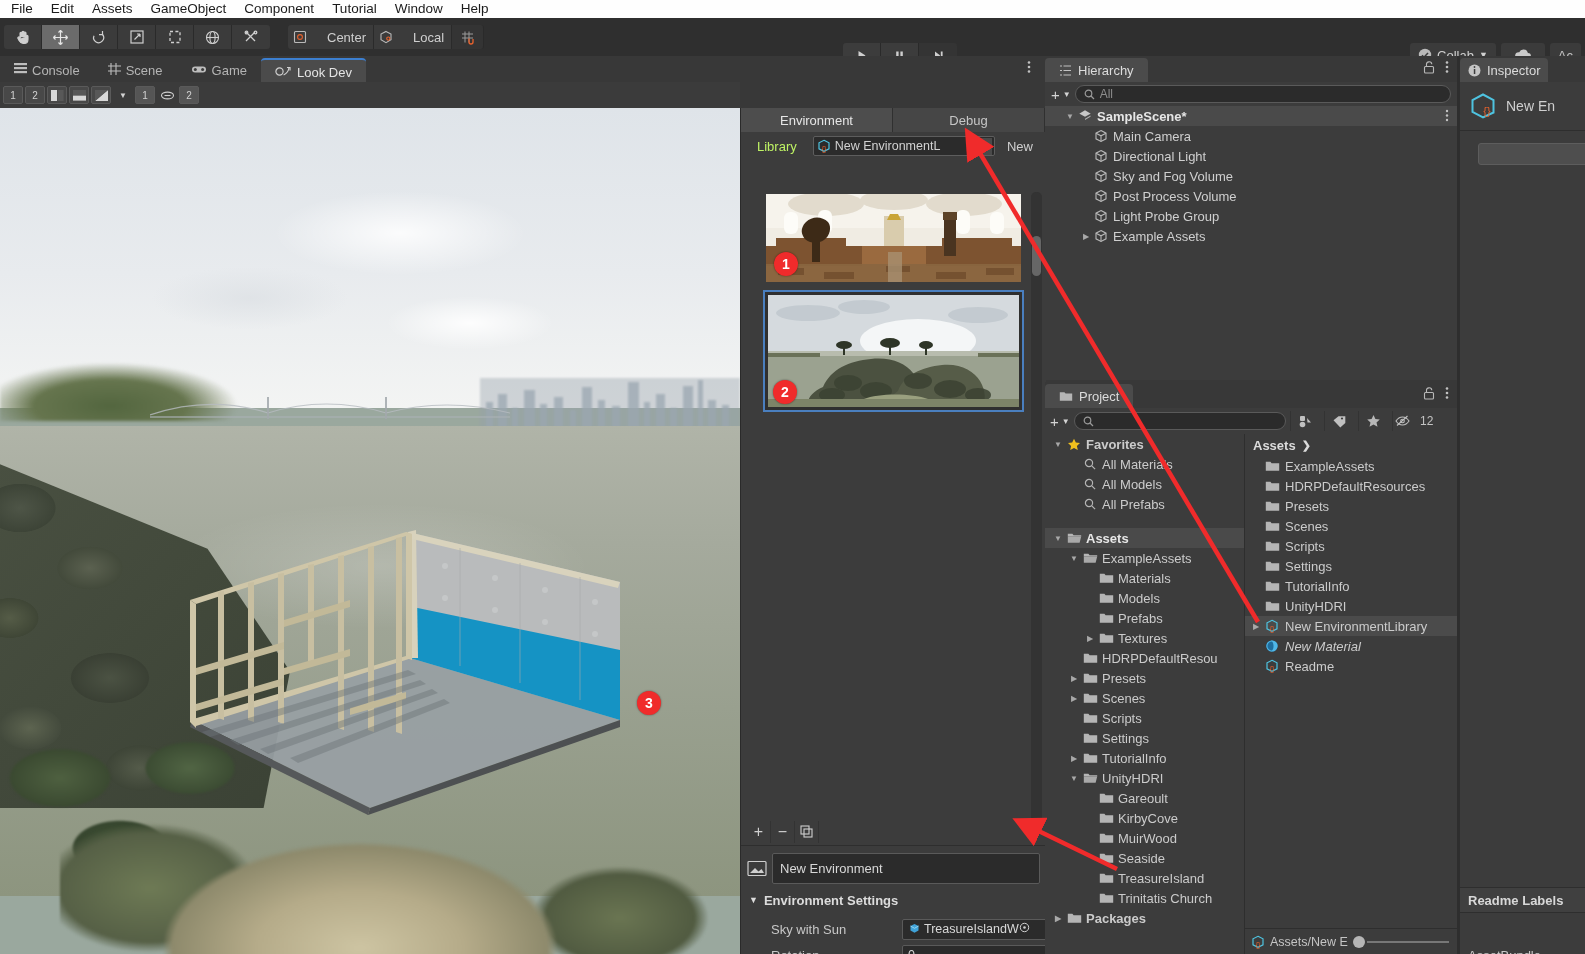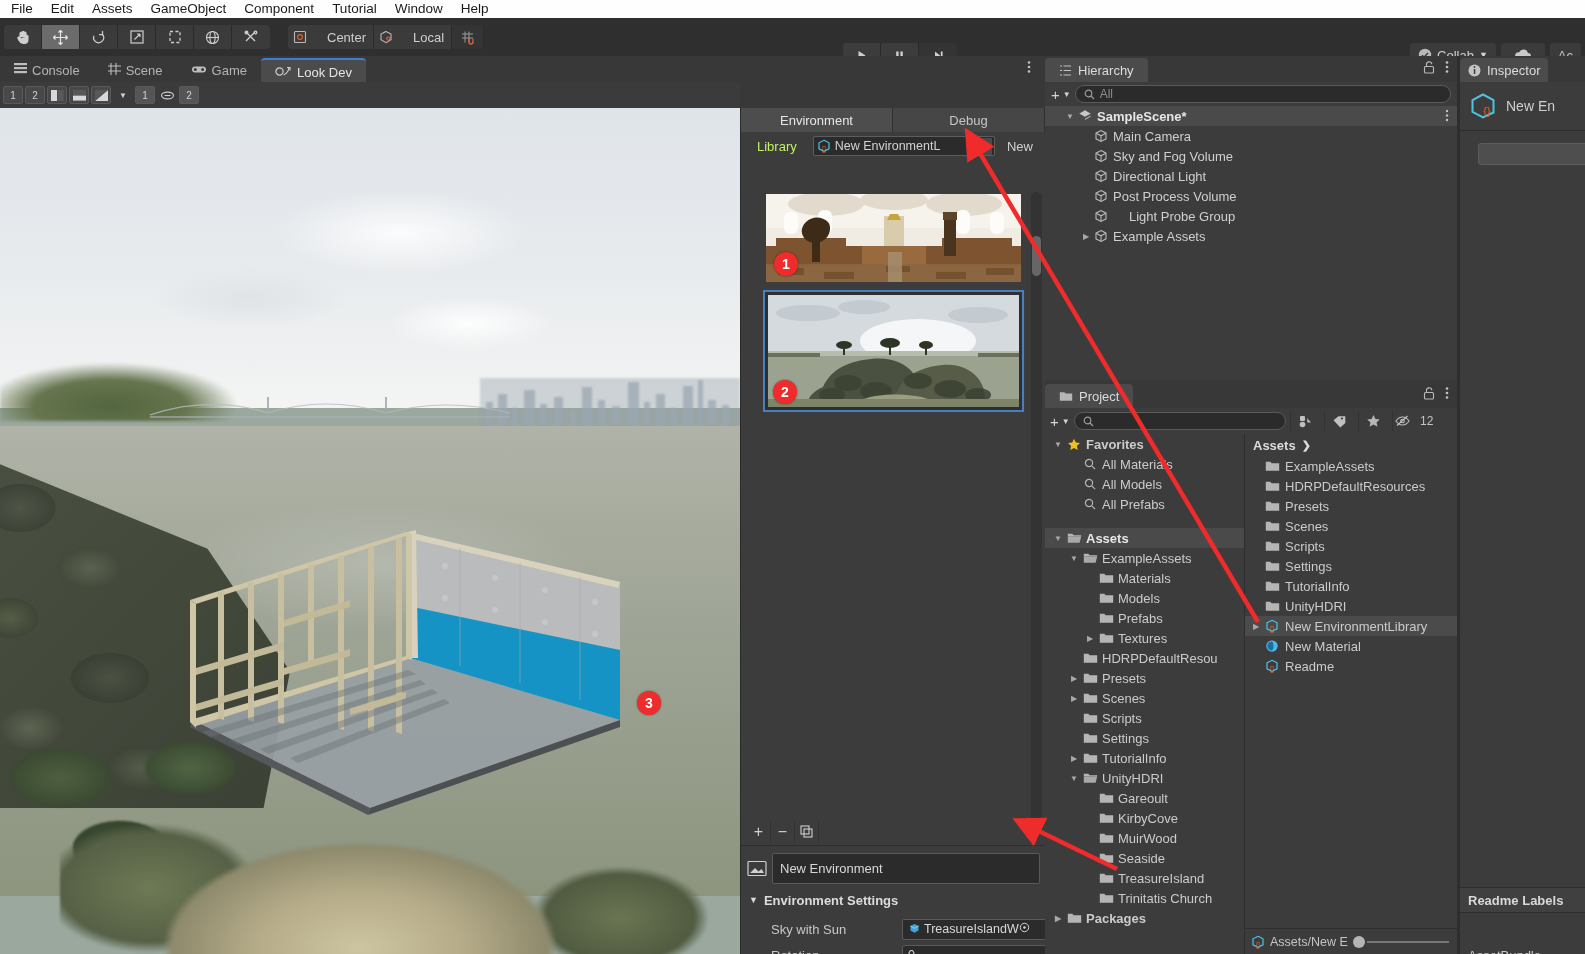--- a/index.html
+++ b/index.html
@@ -857,51 +857,51 @@
           <span style="margin-left: 4px;">Main Camera</span>
         </div>
         <div class="hrow" style="padding-left: 34px;">
           <span class="tri"></span>
           <span class="cube-ico">
             <svg width="14" height="14" viewBox="0 0 14 14" stroke="#b8b8b8" stroke-width="1.1" fill="none">
               <path d="M7 1.6l5 2.6v5.6L7 12.4 2 9.8V4.2z"></path>
               <path d="M2 4.2l5 2.6 5-2.6M7 6.8v5.6"></path>
             </svg>
           </span>
-          <span style="margin-left: 4px;">Sky and Fog Volume</span>
+          <span style="margin-left: 4px;">Directional Light</span>
         </div>
         <div class="hrow" style="padding-left: 34px;">
           <span class="tri"></span>
           <span class="cube-ico">
             <svg width="14" height="14" viewBox="0 0 14 14" stroke="#b8b8b8" stroke-width="1.1" fill="none">
               <path d="M7 1.6l5 2.6v5.6L7 12.4 2 9.8V4.2z"></path>
               <path d="M2 4.2l5 2.6 5-2.6M7 6.8v5.6"></path>
             </svg>
           </span>
-          <span style="margin-left: 4px;">Directional Light</span>
+          <span style="margin-left: 4px;">Sky and Fog Volume</span>
         </div>
         <div class="hrow" style="padding-left: 34px;">
           <span class="tri"></span>
           <span class="cube-ico">
             <svg width="14" height="14" viewBox="0 0 14 14" stroke="#b8b8b8" stroke-width="1.1" fill="none">
               <path d="M7 1.6l5 2.6v5.6L7 12.4 2 9.8V4.2z"></path>
               <path d="M2 4.2l5 2.6 5-2.6M7 6.8v5.6"></path>
             </svg>
           </span>
           <span style="margin-left: 4px;">Post Process Volume</span>
         </div>
         <div class="hrow" style="padding-left: 34px;">
           <span class="tri"></span>
           <span class="cube-ico">
             <svg width="14" height="14" viewBox="0 0 14 14" stroke="#b8b8b8" stroke-width="1.1" fill="none">
               <path d="M7 1.6l5 2.6v5.6L7 12.4 2 9.8V4.2z"></path>
               <path d="M2 4.2l5 2.6 5-2.6M7 6.8v5.6"></path>
             </svg>
           </span>
-          <span style="margin-left: 20px; text-align: right;">Light Probe Group</span>
+          <span style="margin-left: 4px; text-align: right;">Light Probe Group</span>
         </div>
         <div class="hrow" style="padding-left: 34px;">
           <span class="tri">▶</span>
           <span class="cube-ico">
             <svg width="14" height="14" viewBox="0 0 14 14" stroke="#b8b8b8" stroke-width="1.1" fill="none">
               <path d="M7 1.6l5 2.6v5.6L7 12.4 2 9.8V4.2z"></path>
               <path d="M2 4.2l5 2.6 5-2.6M7 6.8v5.6"></path>
             </svg>
           </span>
           <span style="margin-left: 4px;">Example Assets</span>
@@ -1290,21 +1290,21 @@
             </div>
             <div class="prow" style="padding-left: 4px;">
               <span class="tri"></span>
               <span class="folder-ico">
                 <svg width="14" height="14" viewBox="0 0 14 14">
                   <circle cx="7" cy="7" r="5.6" fill="#2f8fc4"></circle>
                   <path d="M7 1.4a5.6 5.6 0 000 11.2A5.6 5.6 0 007 1.4z" fill="#4fb7e8"></path>
                   <path d="M7 2.4c2 1.6 2 7.6 0 9.2A4.6 4.6 0 017 2.4z" fill="#1f6e9e"></path>
                 </svg>
               </span>
-              <span style="margin-left: 4px; white-space: nowrap;">New Material</span>
+              <span style="margin-left: 4px; white-space: nowrap; font-style: italic;">New Material</span>
             </div>
             <div class="prow" style="padding-left: 4px;">
               <span class="tri"></span>
               <span class="folder-ico">
                 <svg width="14" height="14" viewBox="0 0 14 14">
                   <path d="M7 1.3l5 2.5v6L7 12.3 2 9.8v-6z" fill="none" stroke="#4ec3e0" stroke-width="1.2"></path>
                   <text x="7" y="11.7" font-size="7" fill="#e8622d" text-anchor="middle" font-family="Liberation Sans">{}</text>
                 </svg>
               </span>
               <span style="margin-left: 4px; white-space: nowrap;">Readme</span>

